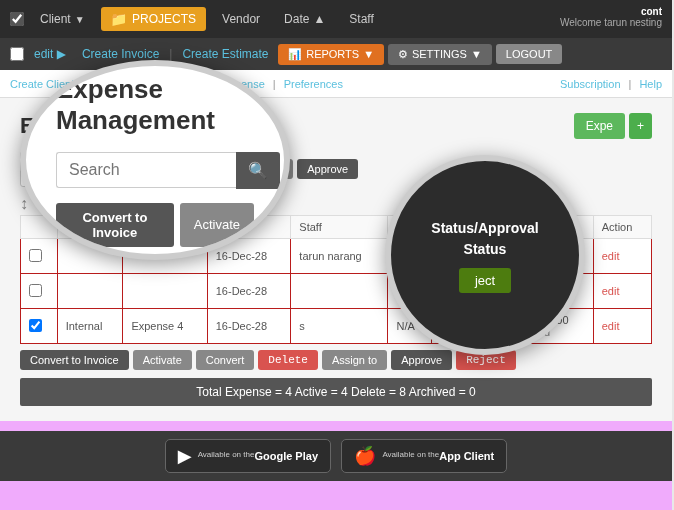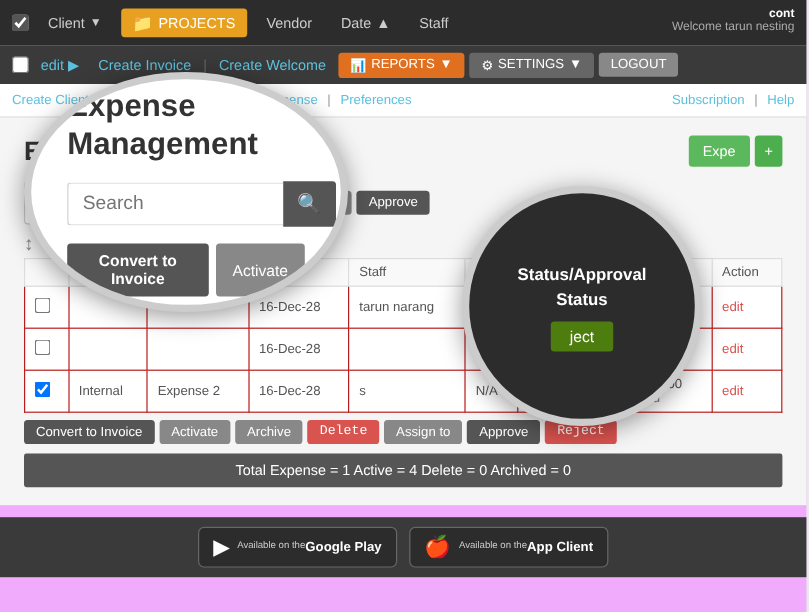--- a/index.html
+++ b/index.html
@@ -489,21 +489,21 @@
   </div>
 
   <div class="second-nav">
     <input type="checkbox" class="second-nav-checkbox" style="">
     <span class="second-nav-item link">
       <span>edit</span>
       <span>▶</span>
     </span>
     <span class="second-nav-item link">Create Invoice</span>
     <span class="second-nav-divider">|</span>
-    <span class="second-nav-item link">Create Welcome</span>
+    <span class="second-nav-item link">Create Estimate</span>
     <button class="nav-btn reports">
       <span>📊</span>
       <span>REPORTS</span>
       <span>▼</span>
     </button>
     <button class="nav-btn settings">
       <span>⚙</span>
       <span>SETTINGS</span>
       <span>▼</span>
     </button>
@@ -589,42 +589,42 @@
           <td>16-Dec-28</td>
           <td></td>
           <td>s</td>
           <td><span class="status-badge">Active /<br>Approved</span></td>
           <td>INR 500.00<br><span style="color:#888">Untitled</span></td>
           <td><span class="table-link">edit</span></td>
         </tr>
         <tr>
           <td><input type="checkbox" checked="" style=""></td>
           <td>Internal</td>
-          <td>Expense 2</td>
+          <td>Expense 4</td>
           <td>16-Dec-28</td>
           <td>s</td>
           <td>N/A</td>
           <td><span class="status-badge">Active /<br>Approved</span></td>
           <td>INR 455.00<br><span style="color:#888">Untitled</span></td>
           <td><span class="table-link">edit</span></td>
         </tr>
       </tbody>
     </table>
 
     <div class="action-buttons" style="margin-top:6px;">
       <button class="btn-sm btn-dark">Convert to Invoice</button>
       <button class="btn-sm btn-gray">Activate</button>
-      <button class="btn-sm btn-gray">Archive</button>
+      <button class="btn-sm btn-gray">Convert</button>
       <button class="btn-sm btn-red">Delete</button>
       <button class="btn-sm btn-gray">Assign to</button>
       <button class="btn-sm btn-dark">Approve</button>
       <button class="btn-sm btn-red">Reject</button>
     </div>
 
-    <div class="footer-totals">Total Expense = 1   Active = 4   Delete = 0   Archived = 0</div>
+    <div class="footer-totals">Total Expense = 4   Active = 4   Delete = 8   Archived = 0</div>
 
   </div>
 
   <div class="app-store-row">
     <div class="app-btn">
       <span class="app-btn-icon">▶</span>
       <div class="app-btn-text">
         <span>Available on the</span>
         <span>Google Play</span>
       </div>

